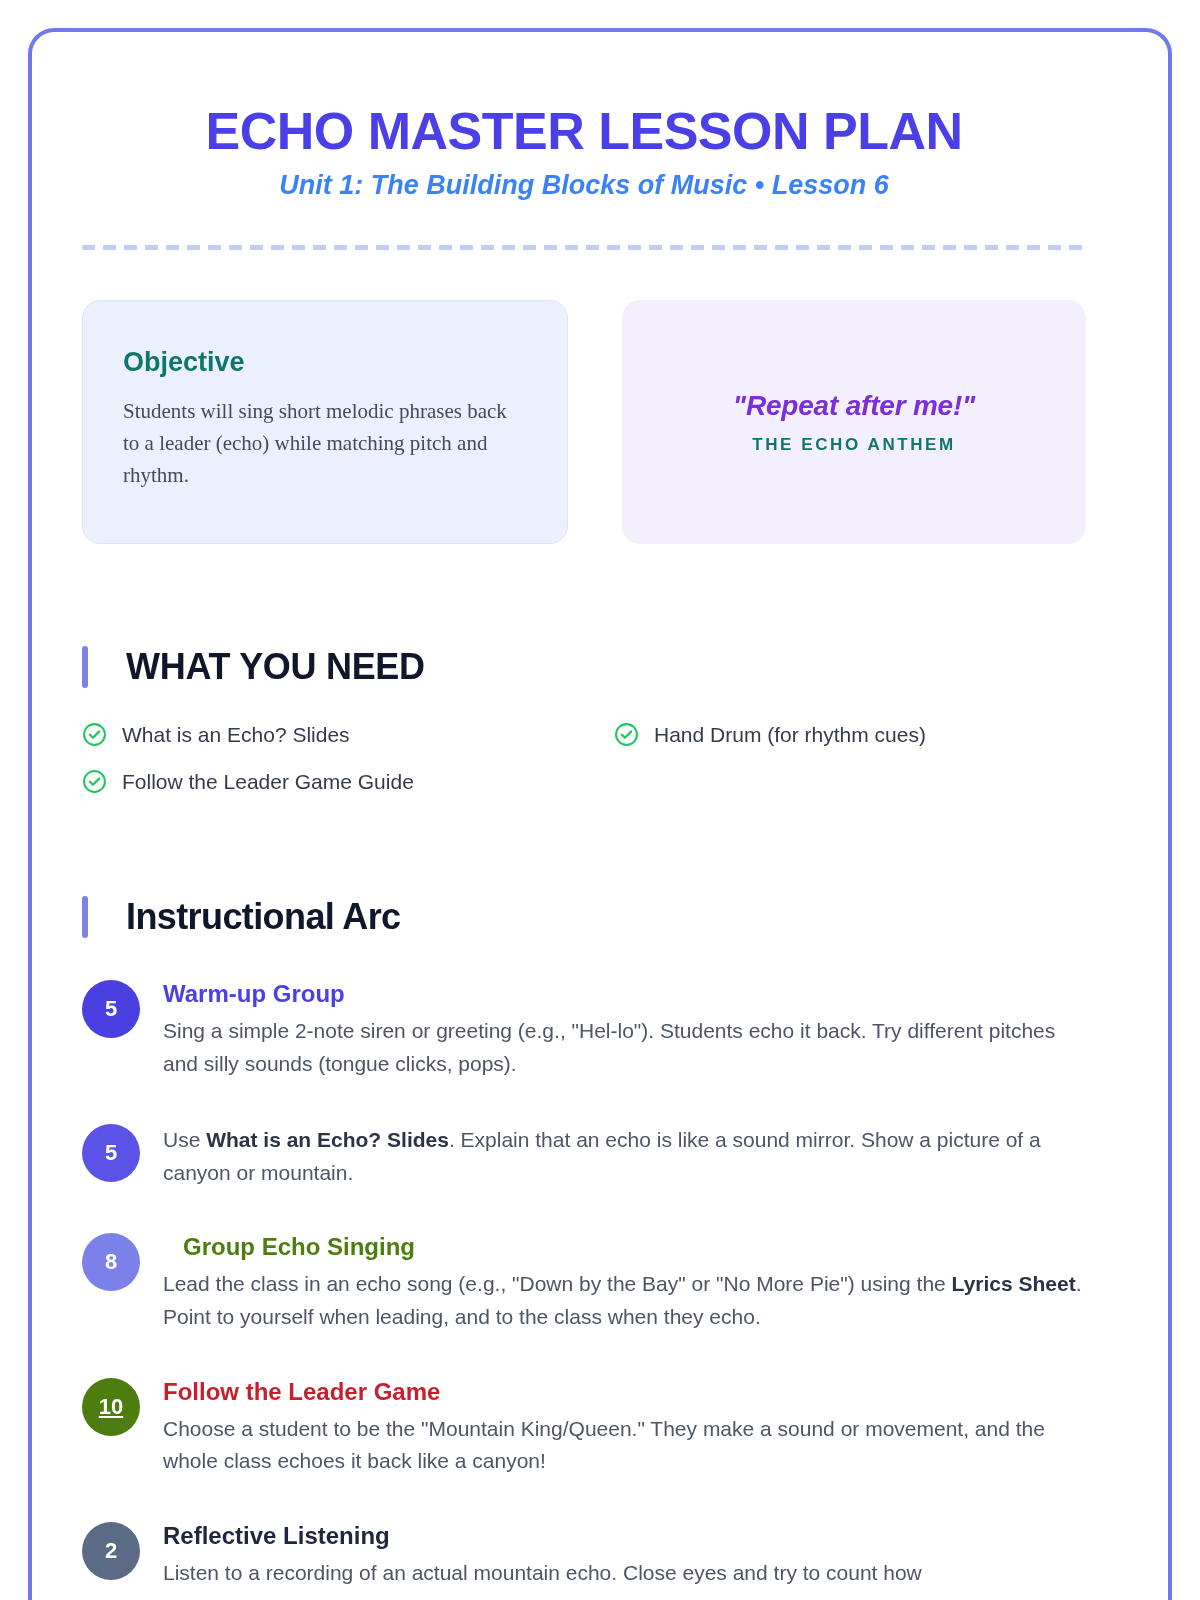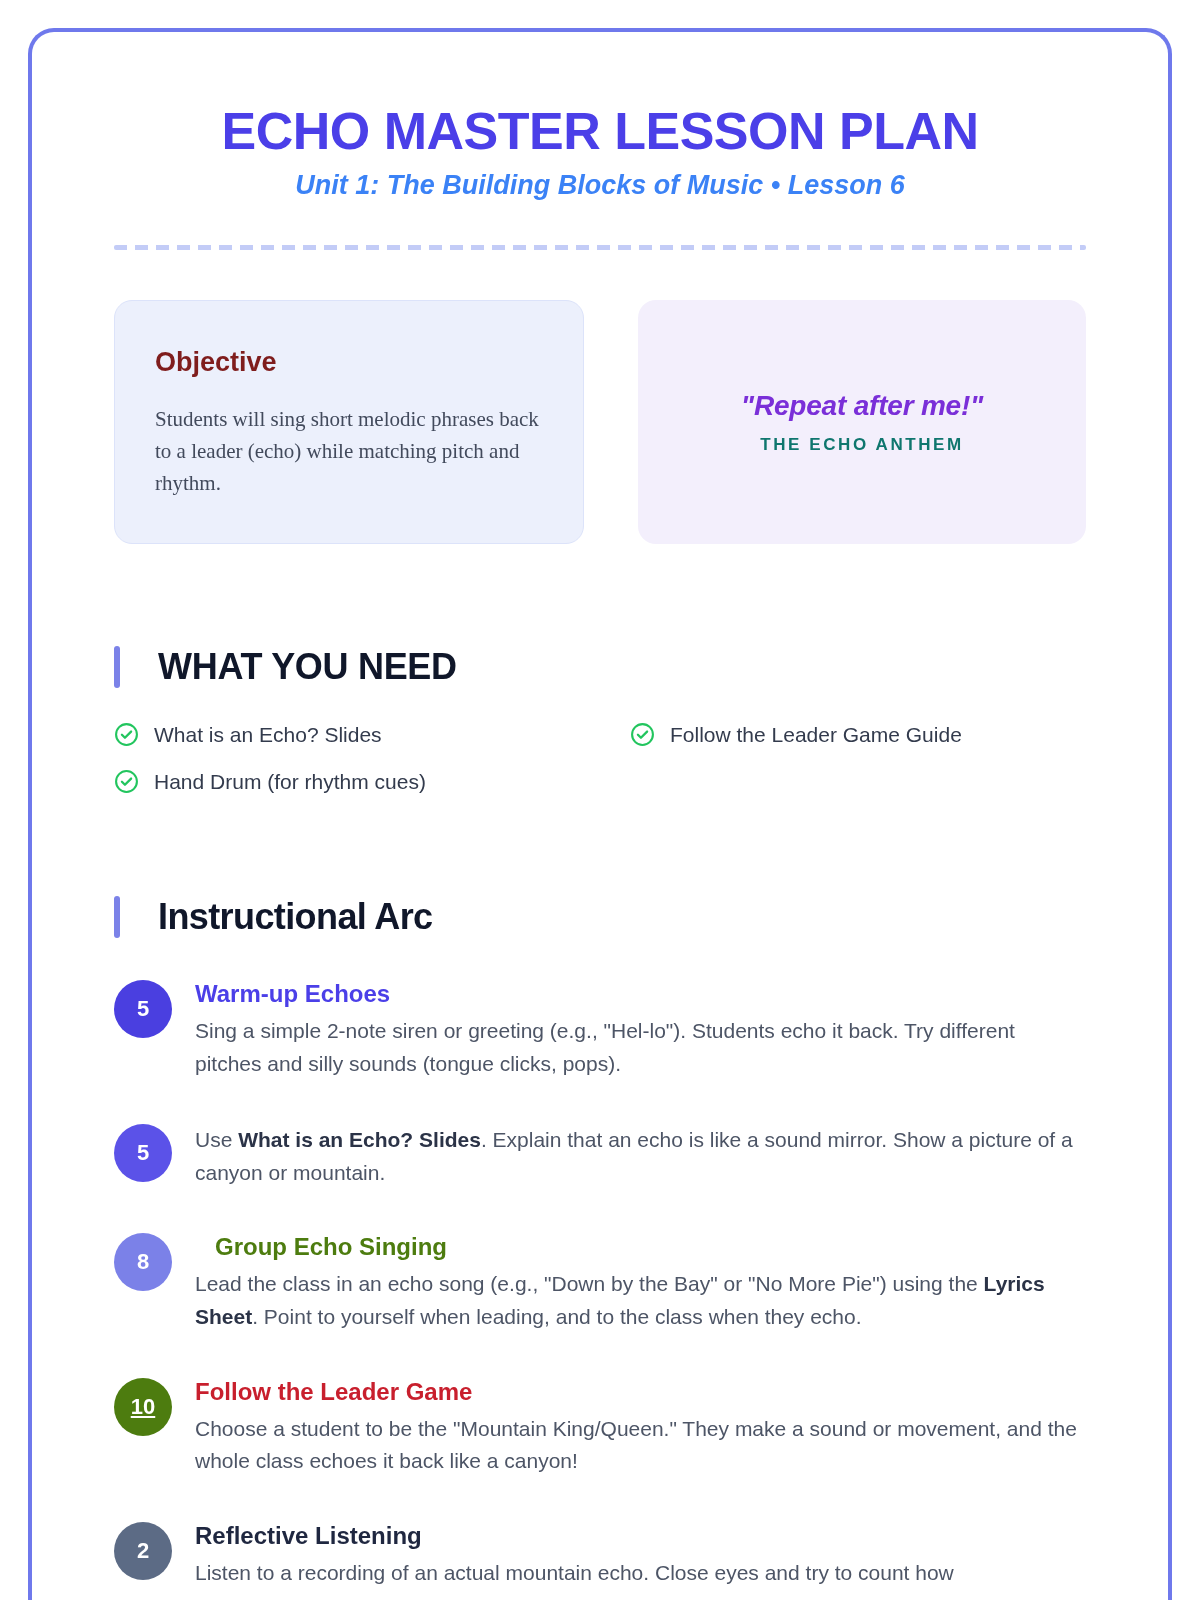--- a/index.html
+++ b/index.html
@@ -19,21 +19,21 @@
     width: 1144px;
     height: 1600px;
     border: 4px solid #6f79ec;
     border-bottom: none;
     border-radius: 26px 26px 0 0;
     background: #ffffff;
     overflow: hidden;
   }
 
   .inner {
-    padding: 70px 82px 0 82px;
+    padding: 70px 82px 0 50px;
   }
 
   
   .doc-title {
     font-size: 52px;
     font-weight: 700;
     letter-spacing: -0.5px;
     color: #4b3fe8;
     text-align: center;
     line-height: 1.12;
@@ -74,22 +74,22 @@
 
   .card-objective {
     background: #ecf0fc;
     border: 1px solid #dce3fa;
     padding: 46px 40px 40px 40px;
   }
 
   .card-objective h2 {
     font-size: 27px;
     font-weight: 700;
-    color: #7f1d1d;
-    margin-bottom: 26px;
+    color: #0f766e;
+    margin-bottom: 18px;
   }
 
   .card-objective p {
     font-size: 21px;
     line-height: 1.52;
     color: #424a5c;
     font-family: Liberation Serif, serif;
   }
 
   .card-anthem {
@@ -243,43 +243,43 @@
           </span>
           <span class="material-label">What is an Echo? Slides</span>
         </div>
         <div class="material-item">
           <span>
             <svg class="check-icon" viewBox="0 0 24 24" fill="none">
               <circle cx="12" cy="12" r="10" stroke="#22c55e" stroke-width="2"></circle>
               <path d="M7.6 12.2l2.9 2.9 5.9-5.9" stroke="#22c55e" stroke-width="2.2" stroke-linecap="round" stroke-linejoin="round"></path>
             </svg>
           </span>
-          <span class="material-label">Follow the Leader Game Guide</span>
+          <span class="material-label">Hand Drum (for rhythm cues)</span>
         </div>
         <div class="material-item">
           <span>
             <svg class="check-icon" viewBox="0 0 24 24" fill="none">
               <circle cx="12" cy="12" r="10" stroke="#22c55e" stroke-width="2"></circle>
               <path d="M7.6 12.2l2.9 2.9 5.9-5.9" stroke="#22c55e" stroke-width="2.2" stroke-linecap="round" stroke-linejoin="round"></path>
             </svg>
           </span>
-          <span class="material-label">Hand Drum (for rhythm cues)</span>
+          <span class="material-label">Follow the Leader Game Guide</span>
         </div>
       </div>
 
     <div class="section-head tight">
       <span class="accent-bar"></span>
       <h2>Instructional Arc</h2>
     </div>
 
     <div class="steps" id="steps-list">
         <div class="step">
           <div class="step-badge" style="background: rgb(74, 63, 224);">5</div>
           <div class="step-body">
-            <div class="step-title" style="color: rgb(75, 63, 232);">Warm-up Echoes</div>
+            <div class="step-title" style="color: rgb(75, 63, 232);">Warm-up Group</div>
             <div class="step-desc">Sing a simple 2-note siren or greeting (e.g., "Hel-lo"). Students echo it back. Try different pitches and silly sounds (tongue clicks, pops).</div>
           </div>
         </div>
         <div class="step">
           <div class="step-badge" style="background: rgb(91, 82, 232);">5</div>
           <div class="step-body">
             <div class="step-desc">Use <b>What is an Echo? Slides</b>. Explain that an echo is like a sound mirror. Show a picture of a canyon or mountain.</div>
           </div>
         </div>
         <div class="step">

